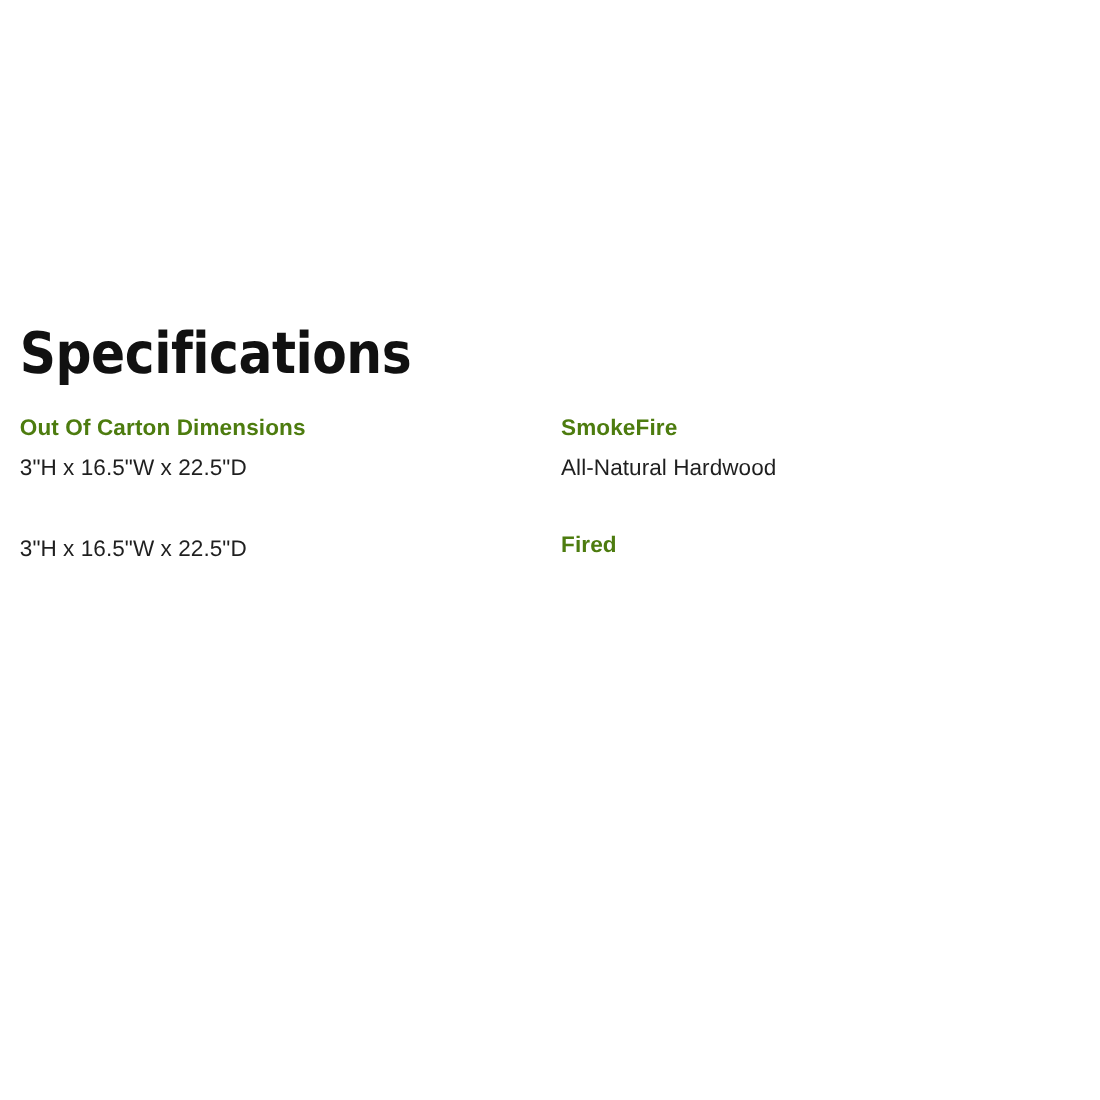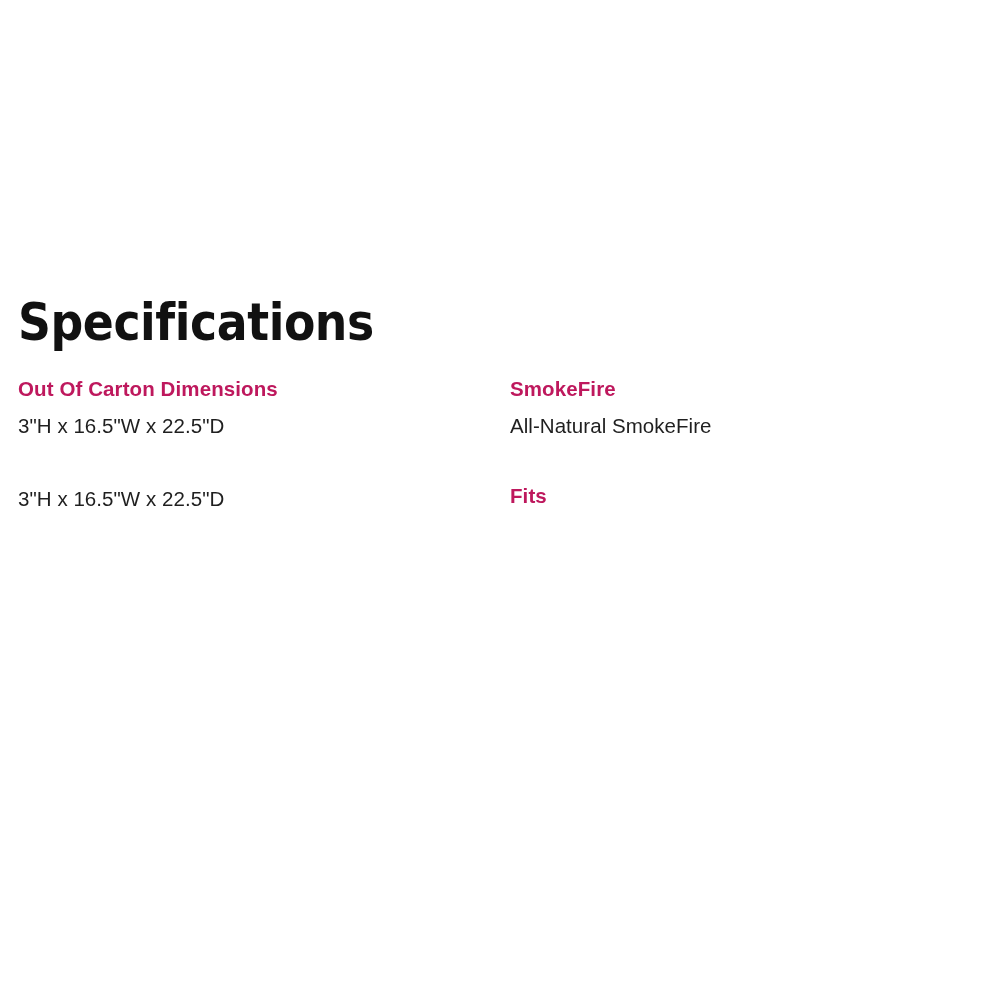--- a/index.html
+++ b/index.html
@@ -49,21 +49,21 @@
   }
   .spec-item {
     margin-bottom: 42px;
   }
   .spec-item:last-child {
     margin-bottom: 0;
   }
   .spec-label {
     font-size: 20.5px;
     font-weight: bold;
-    color: #be185d;
+    color: #4d7c0f;
     line-height: 1.25;
     margin-bottom: 9px;
     letter-spacing: 0.1px;
   }
   .spec-value {
     font-size: 20.5px;
     font-weight: normal;
     color: #1f1f1f;
     line-height: 1.52;
     max-width: 470px;
@@ -85,22 +85,22 @@
           <div class="spec-value">3"H x 16.5"W x 22.5"D</div>
         </div>
         <div class="spec-item">
           <div class="spec-value">3"H x 16.5"W x 22.5"D</div>
         </div>
       </div>
 
       <div class="col">
         <div class="spec-item">
           <div class="spec-label">SmokeFire</div>
-          <div class="spec-value">All-Natural SmokeFire</div>
+          <div class="spec-value">All-Natural Hardwood</div>
         </div>
         <div class="spec-item">
-          <div class="spec-label">Fits</div>
+          <div class="spec-label">Fired</div>
         </div>
       </div>
 
     </div>
   </div>
 </div>
 
 </body></html>

